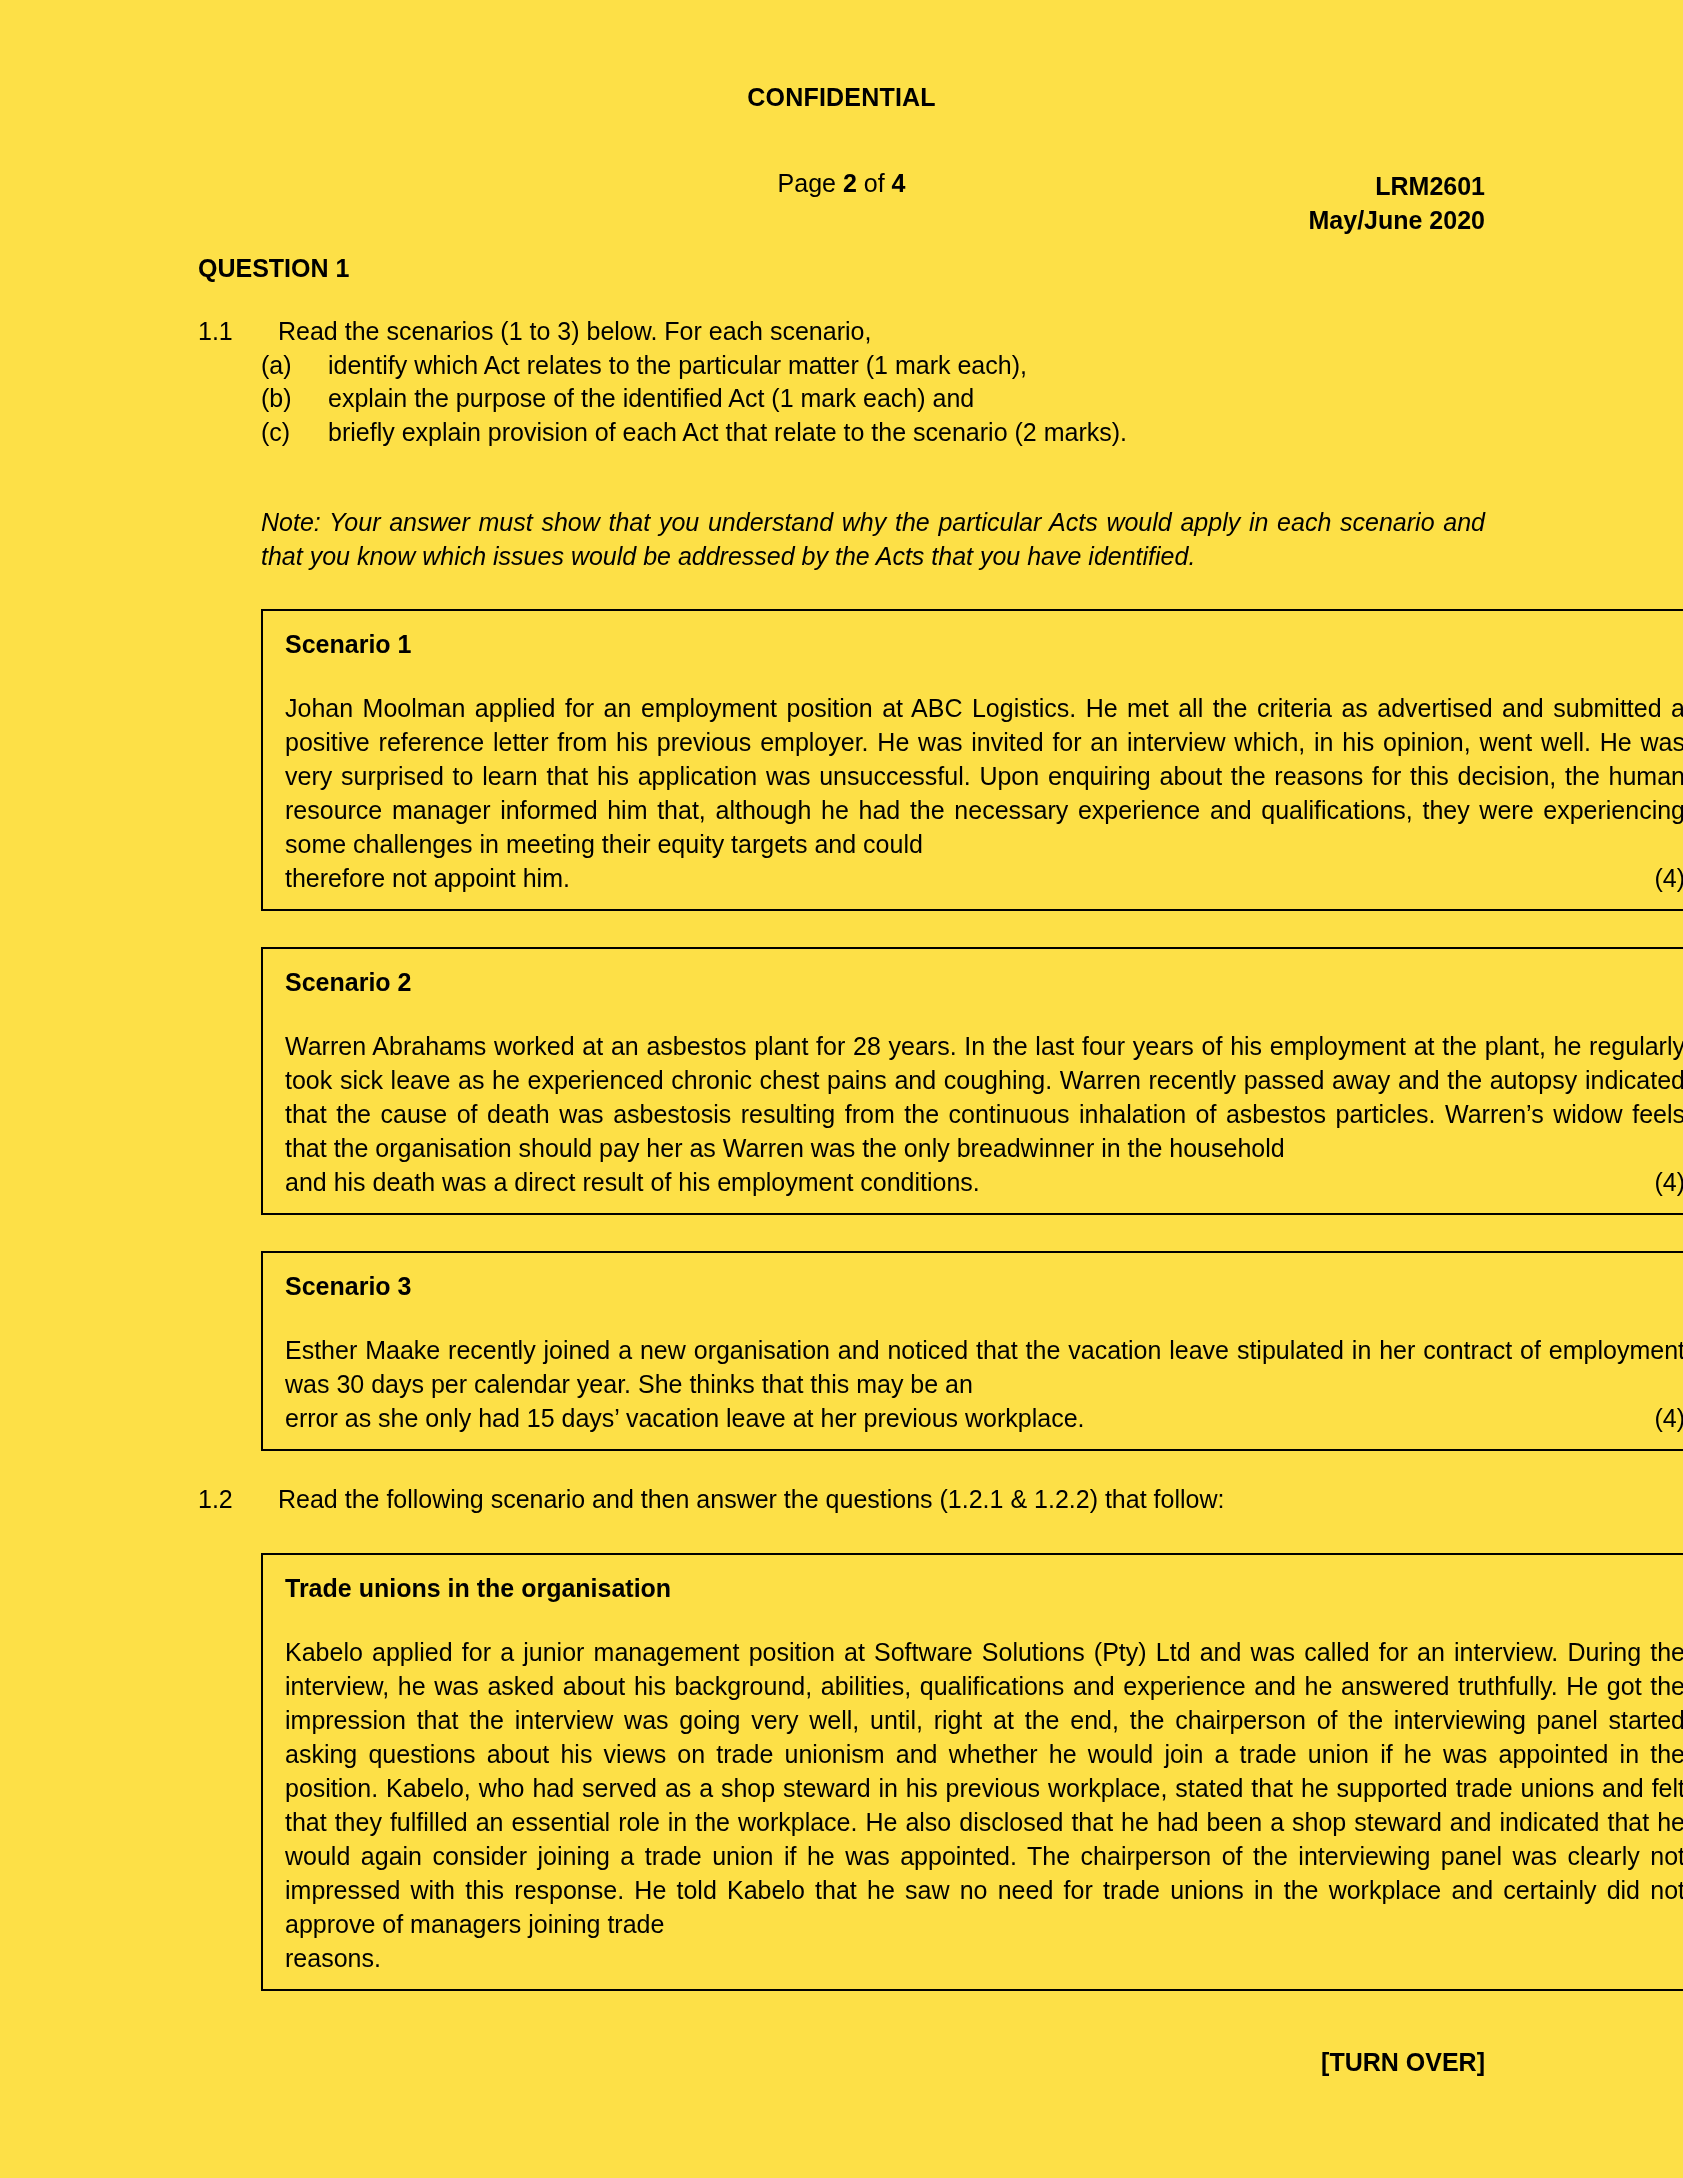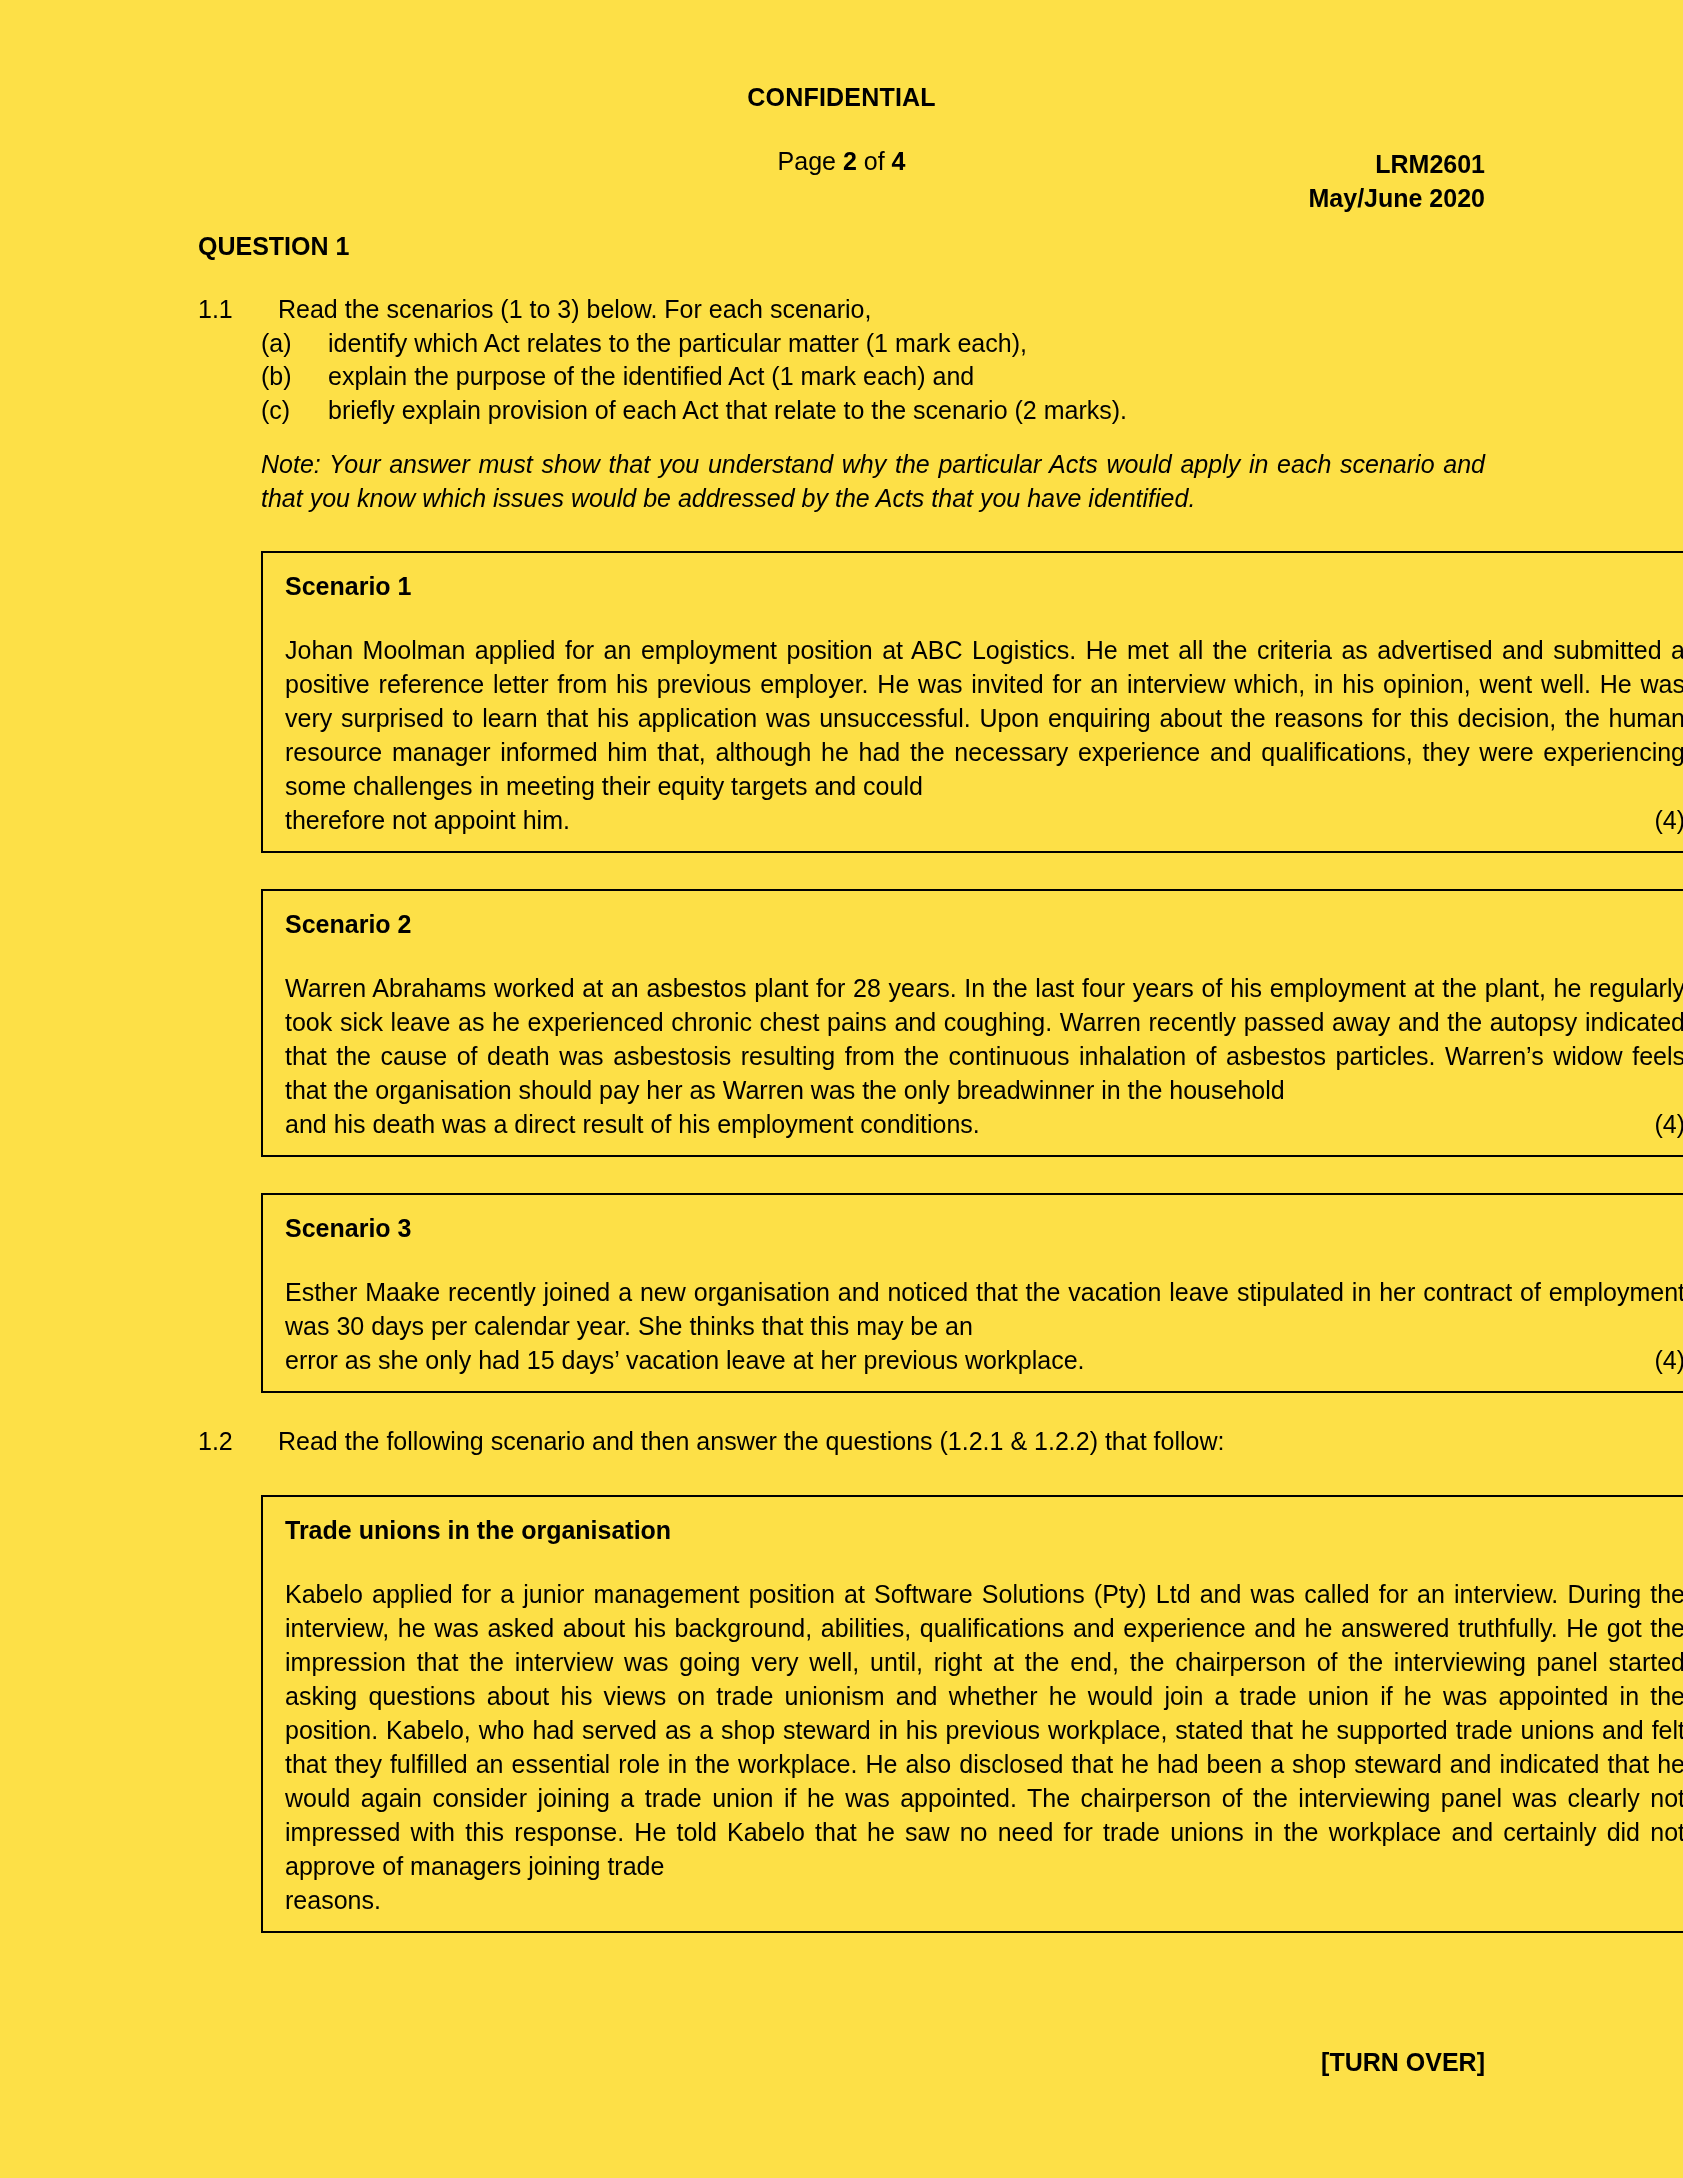--- a/index.html
+++ b/index.html
@@ -25,21 +25,21 @@
   .confidential {
     text-align: center;
     font-weight: bold;
     font-size: 25px;
     letter-spacing: 0.2px;
     padding-top: 85px;
     line-height: 1.0;
   }
   .header-row {
     position: relative;
-    margin-top: 38px;
+    margin-top: 60px;
     height: 34px;
   }
   .page-of {
     text-align: center;
     font-size: 25px;
     line-height: 1.1;
   }
   .page-of b { font-weight: bold; }
   .module-block {
     position: absolute;
@@ -84,21 +84,21 @@
   .sublist .srow {
     display: flex;
   }
   .sublist .slabel {
     width: 67px;
     flex: 0 0 67px;
   }
 
   .note {
     margin-left: 63px;
-    margin-top: 20px;
+    margin-top: 56px;
     font-style: italic;
     font-size: 25px;
     line-height: 1.36;
     text-align: justify;
     max-width: 1224px;
   }
 
   
   .box {
     border: 2px solid #000000;

